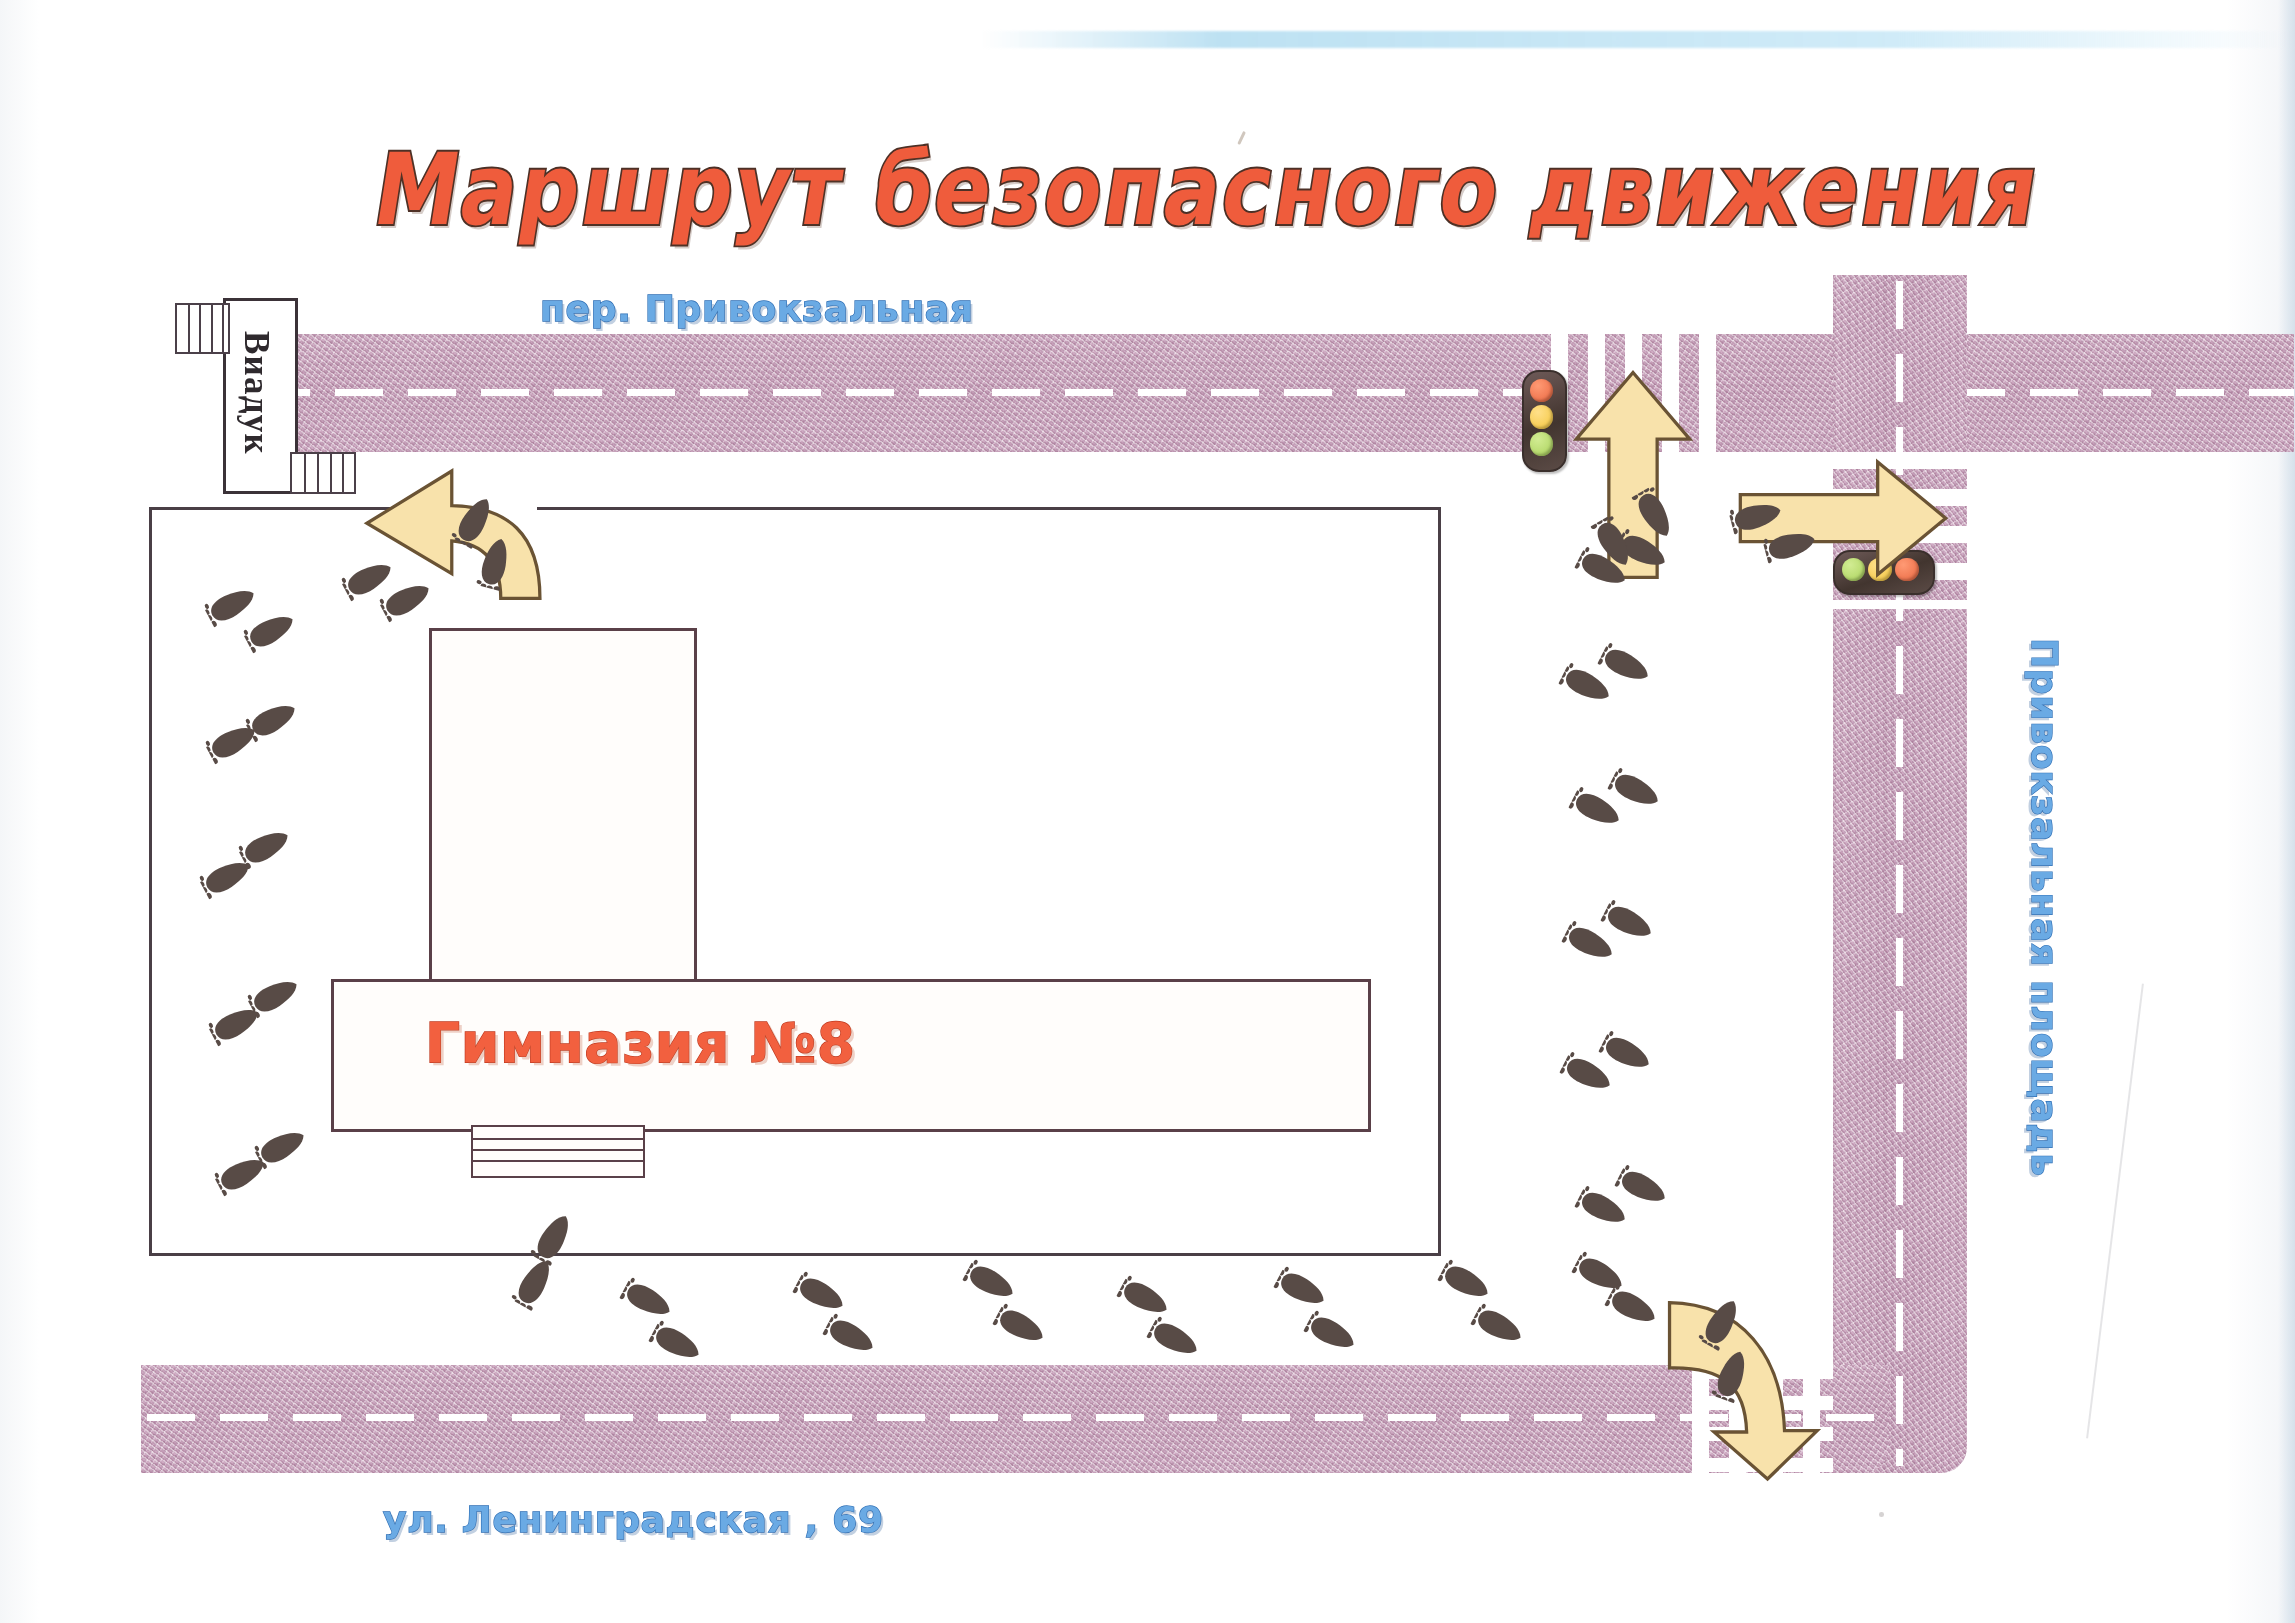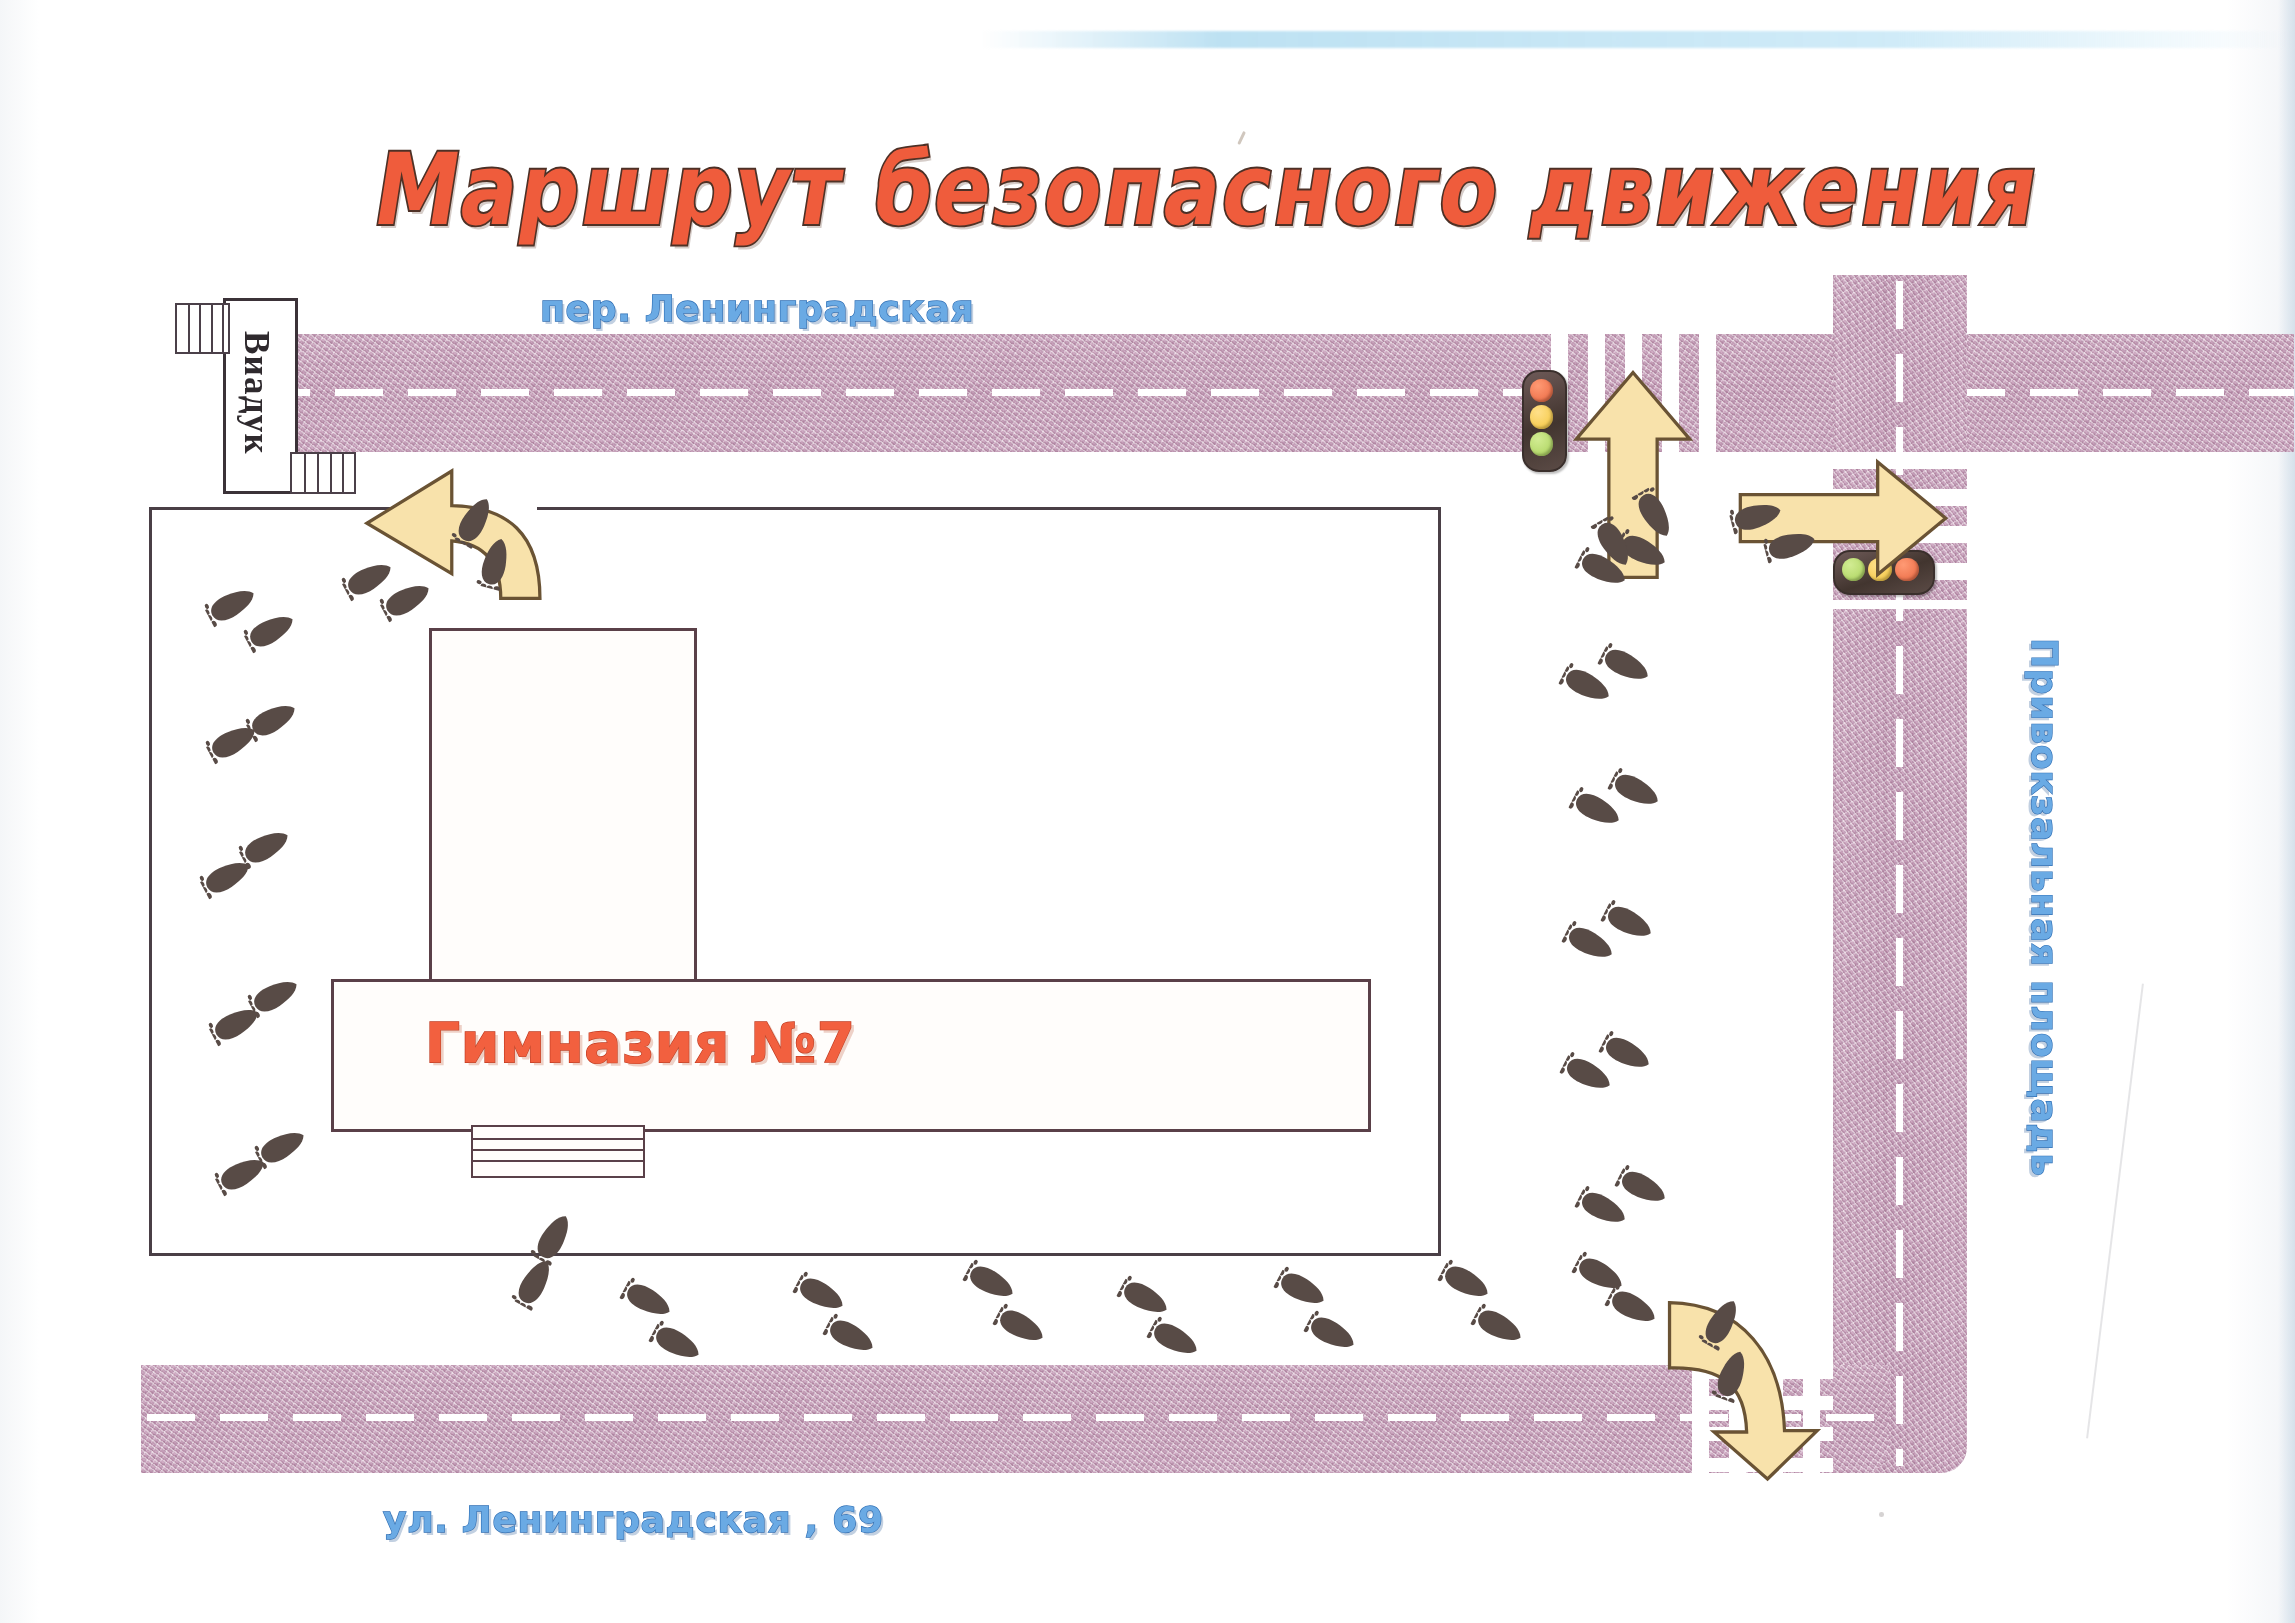--- a/index.html
+++ b/index.html
@@ -200,23 +200,23 @@
 
 <div class="bld" style="left:331px;top:979px;width:1034px;height:147px;"></div>
 
 <div class="bld-cover" style="left:433px;top:982px;width:254px;height:140px;"></div>
 
 <div class="steps" style="left:471px;top:1125px;width:170px;height:49px;">
   <i style="top:10.5px"></i>
     <i style="top:21.6px"></i>
     <i style="top:33px"></i>
 </div>
-<div class="school-name" style="left:425px;top:1011px;">Гимназия №7</div>
-
-<div class="street" style="left:540px;top:288px;">пер. Ленинградская</div>
+<div class="school-name" style="left:425px;top:1011px;">Гимназия №8</div>
+
+<div class="street" style="left:540px;top:288px;">пер. Привокзальная</div>
 <div class="street" style="left:383px;top:1499px;">ул. Ленинградская , 69</div>
 <div class="street vert" style="left:2065px;top:638px;transform:rotate(90deg);transform-origin:0 0;">Привокзальная площадь</div>
 
 <div class="tl-v" style="left:1522px;top:370px;">
   <div class="bulb" style="left:5.9px;top:6.5px;background:radial-gradient(circle at 35% 30%,#ff9a74,#e8653f);"></div>
   <div class="bulb" style="left:5.9px;top:33px;background:radial-gradient(circle at 35% 30%,#ffe08a,#f3c53c);"></div>
   <div class="bulb" style="left:5.9px;top:60px;background:radial-gradient(circle at 35% 30%,#d2ec93,#a9d15a);"></div>
 </div>
 <div class="tl-h" style="left:1833px;top:550px;">
   <div class="bulb" style="left:6.5px;top:5.9px;background:radial-gradient(circle at 35% 30%,#d2ec93,#a9d15a);"></div>

